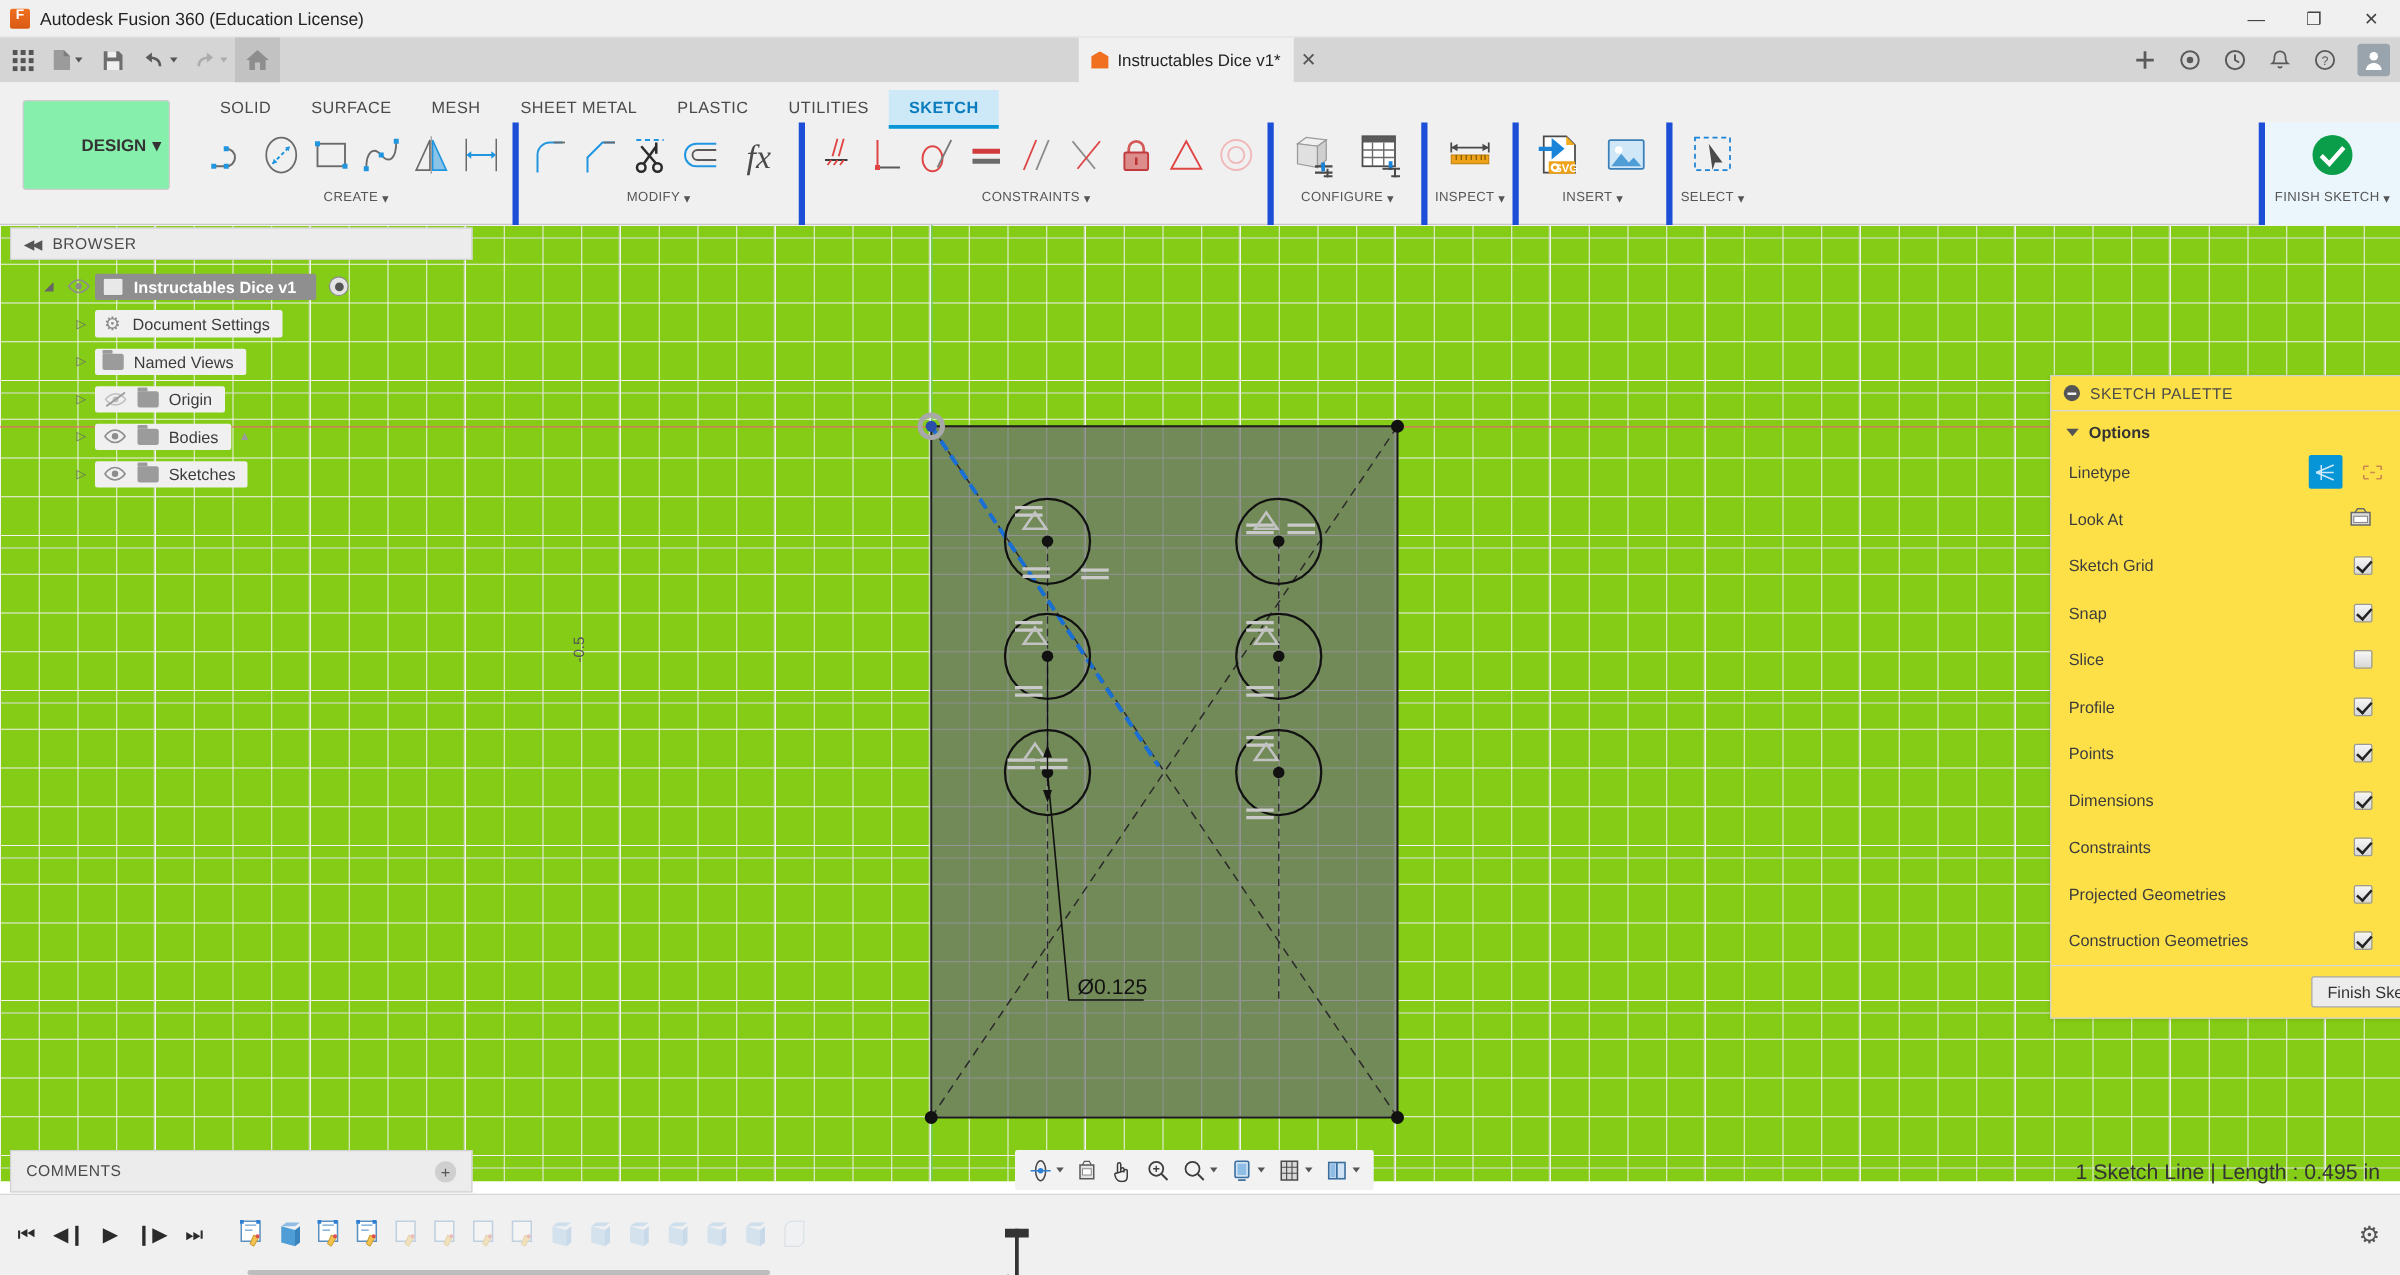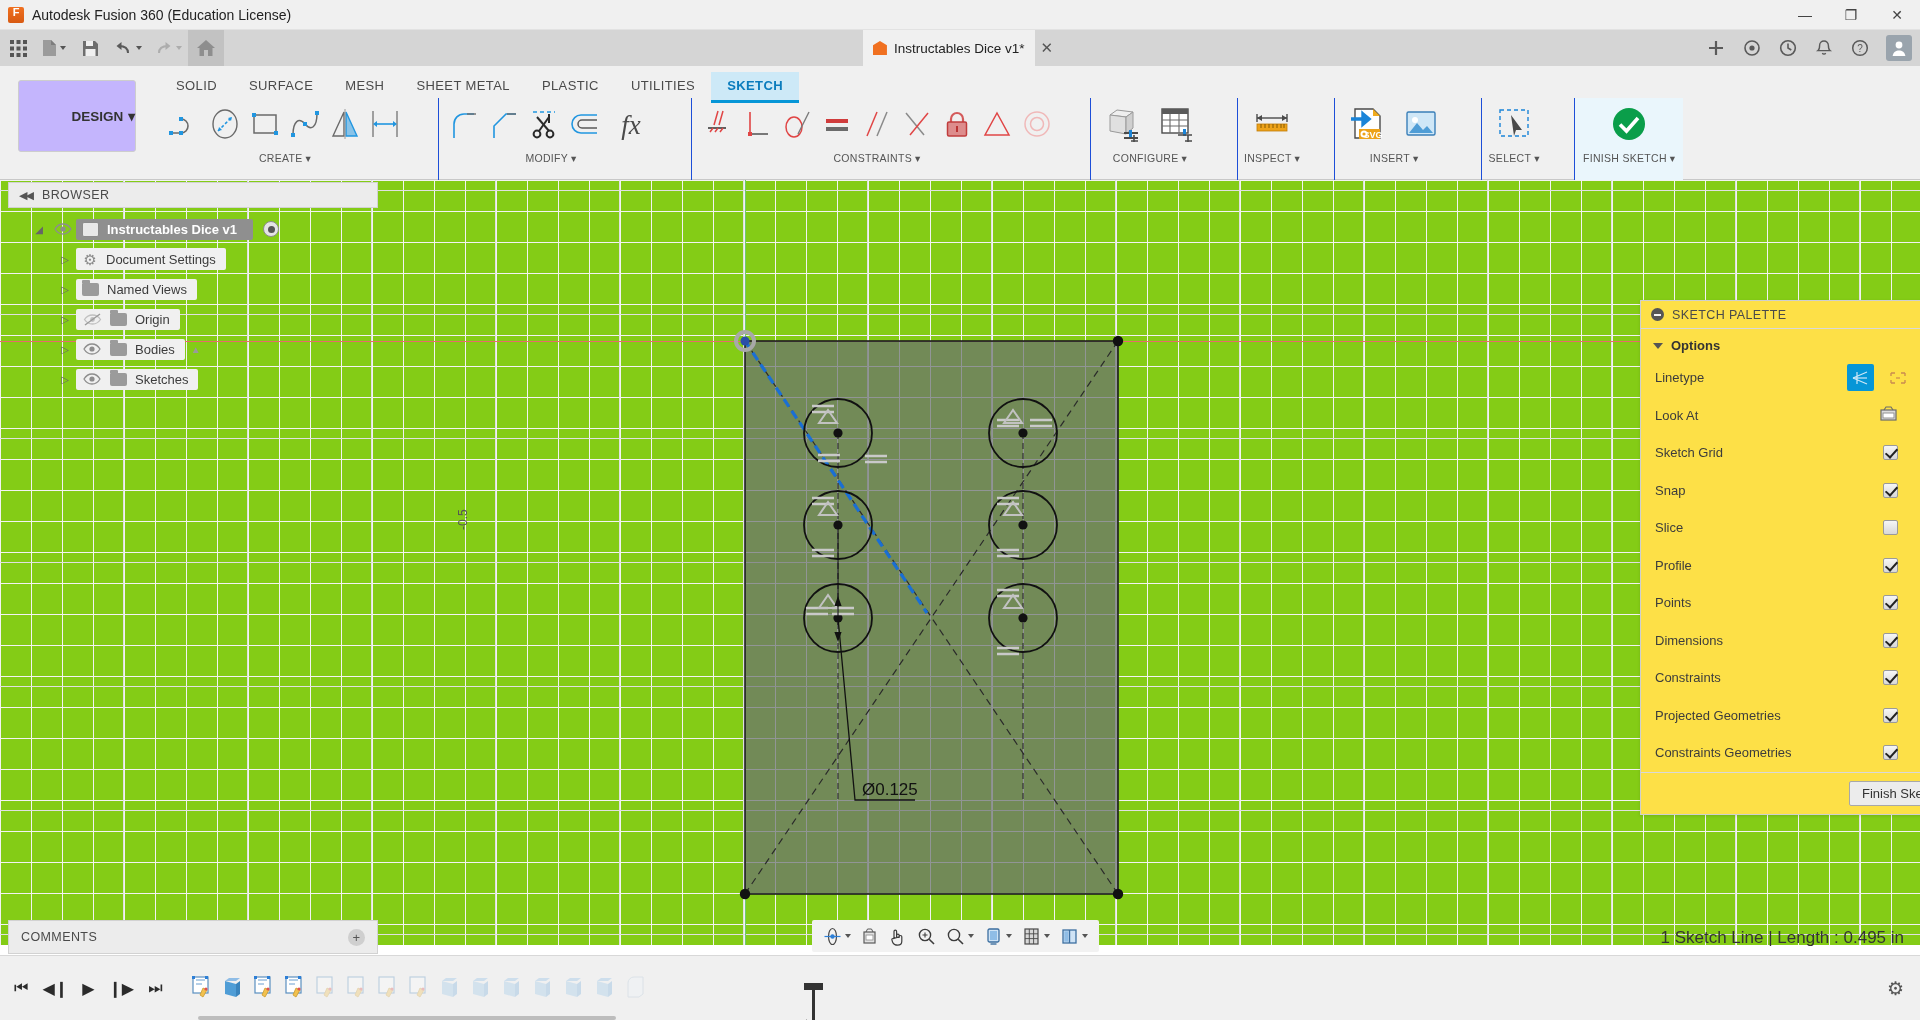--- a/index.html
+++ b/index.html
@@ -56,33 +56,33 @@
   .avatar { width:26px;height:26px;border-radius:3px;background:#9aa4ad;margin:0 8px;
             display:flex;align-items:center;justify-content:center;color:#fff;font-size:15px;}
 
   
   .ribbon {
     position:absolute; top:66px; left:0; width:1920px; height:114px;
     background:#f0f0f0; border-bottom:1px solid #c8c8c8;
   }
   .design-box {
     position:absolute; left:18px; top:14px; width:118px; height:72px;
-    border:1px solid #cdcdcd; background:#c4b5fd; border-radius:3px;
-    display:flex; align-items:center; justify-content:flex-end; gap:5px;
+    border:1px solid #cdcdcd; background:#86efac; border-radius:3px;
+    display:flex; align-items:center; justify-content:center; gap:5px;
     font-size:13.5px; font-weight:bold; color:#333;padding-left:40px;
   }
   .tabrow { position:absolute; left:160px; top:6px; display:flex; align-items:flex-start; }
   .rtab { padding:6px 16px 7px; font-size:13px; color:#4a4a4a; letter-spacing:.4px; }
   .rtab.active { background:#cde9f7; color:#0a7cbd; font-weight:bold;
                  border-bottom:3px solid #0696d7; }
 
   .panels { position:absolute; left:160px; top:32px; right:0; height:82px; display:flex; }
   .panel { position:relative; display:flex; flex-direction:column; align-items:center;
            padding:0 6px; }
-  .panel + .panel { border-left:1px solid #1d4ed8;margin-left:28px; }
+  .panel + .panel { border-left:5px solid #1d4ed8; }
   .panel-icons { display:flex; align-items:center; gap:2px; height:52px; }
   .panel-label { font-size:10.5px; color:#555; letter-spacing:.3px;
                  display:flex; align-items:center; gap:3px; height:16px;}
   .tool { width:38px;height:44px;display:flex;align-items:center;justify-content:center; }
   .tool.big { width:52px; }
   .tool.finish { width:96px; }
   .finish-panel { margin-left:auto; }
   .finish-panel .panel-label { font-weight:normal; }
   .finish-box { background:#eaf6fc; }
 
@@ -874,21 +874,21 @@
     </div>
 
     <div class="pal-row">
       <span class="lbl">Projected Geometries</span>
       <span class="pal-ctl">
           <span class="cb on"></span>
         </span>
     </div>
 
     <div class="pal-row">
-      <span class="lbl">Constraints Geometries</span>
+      <span class="lbl">Construction Geometries</span>
       <span class="pal-ctl">
           <span class="cb on"></span>
         </span>
     </div>
 
 
     <div class="pal-foot">
       <button class="btn-finish">Finish Sketch</button>
     </div>
   </div>

